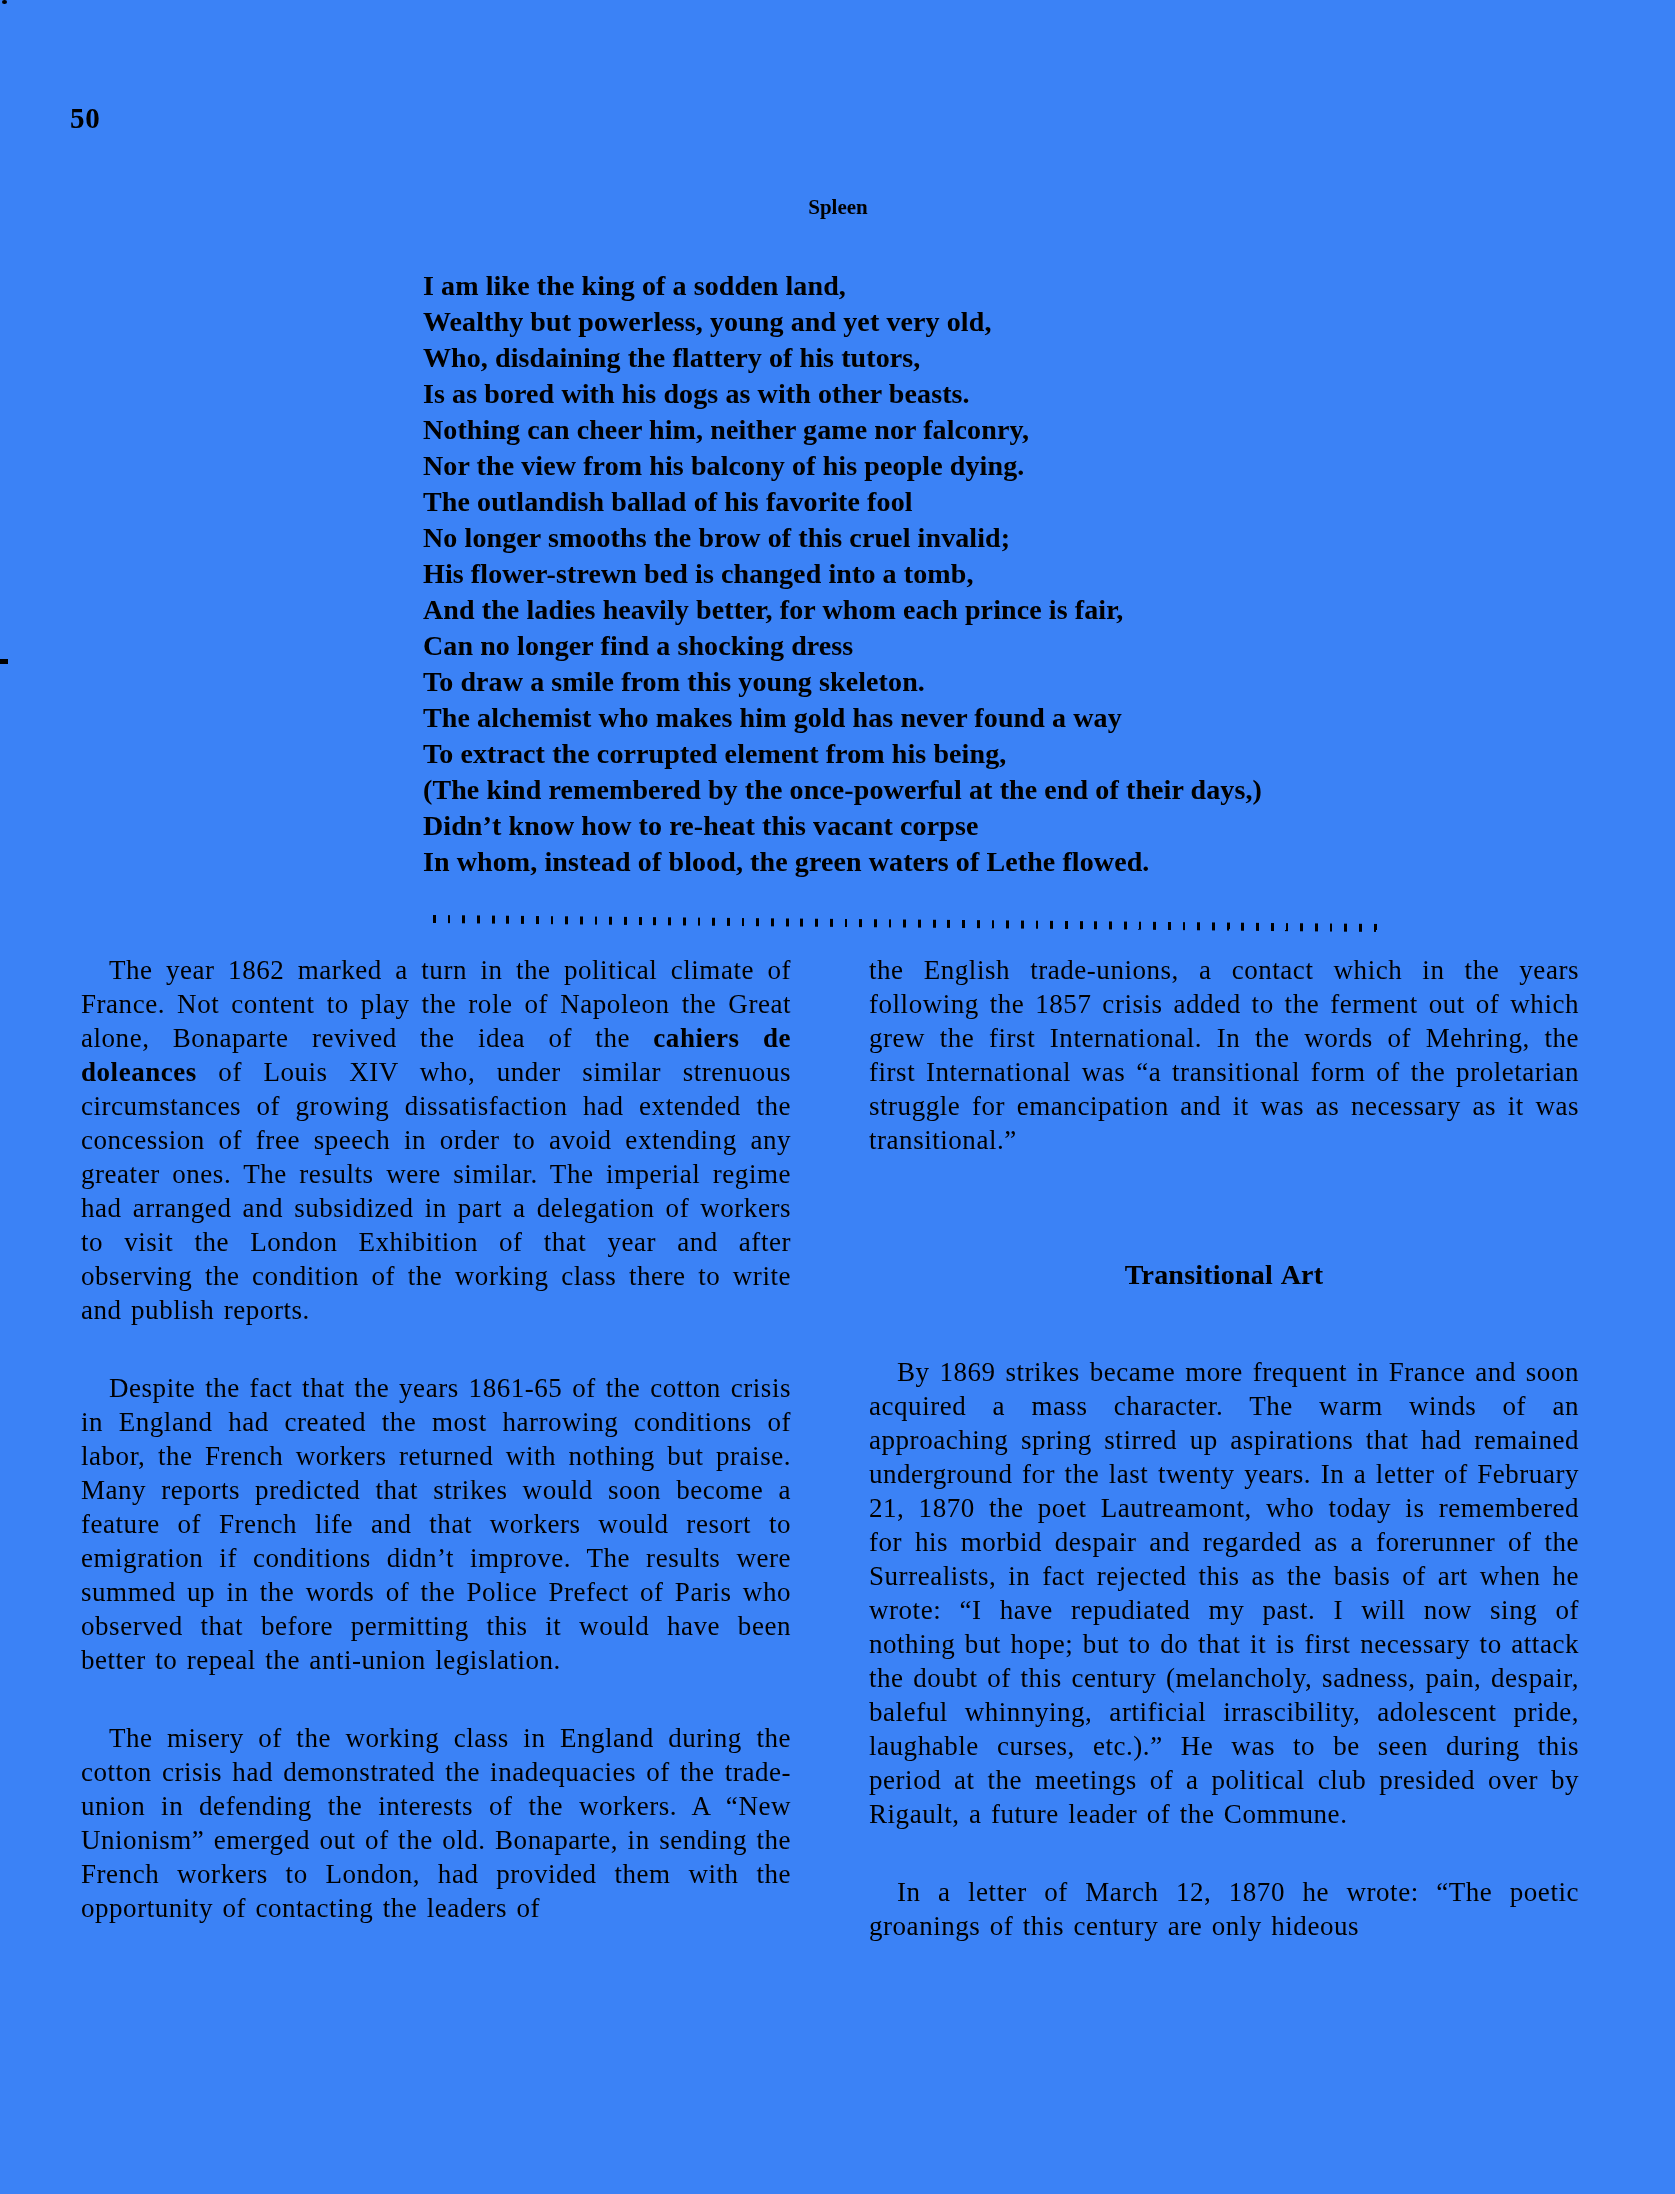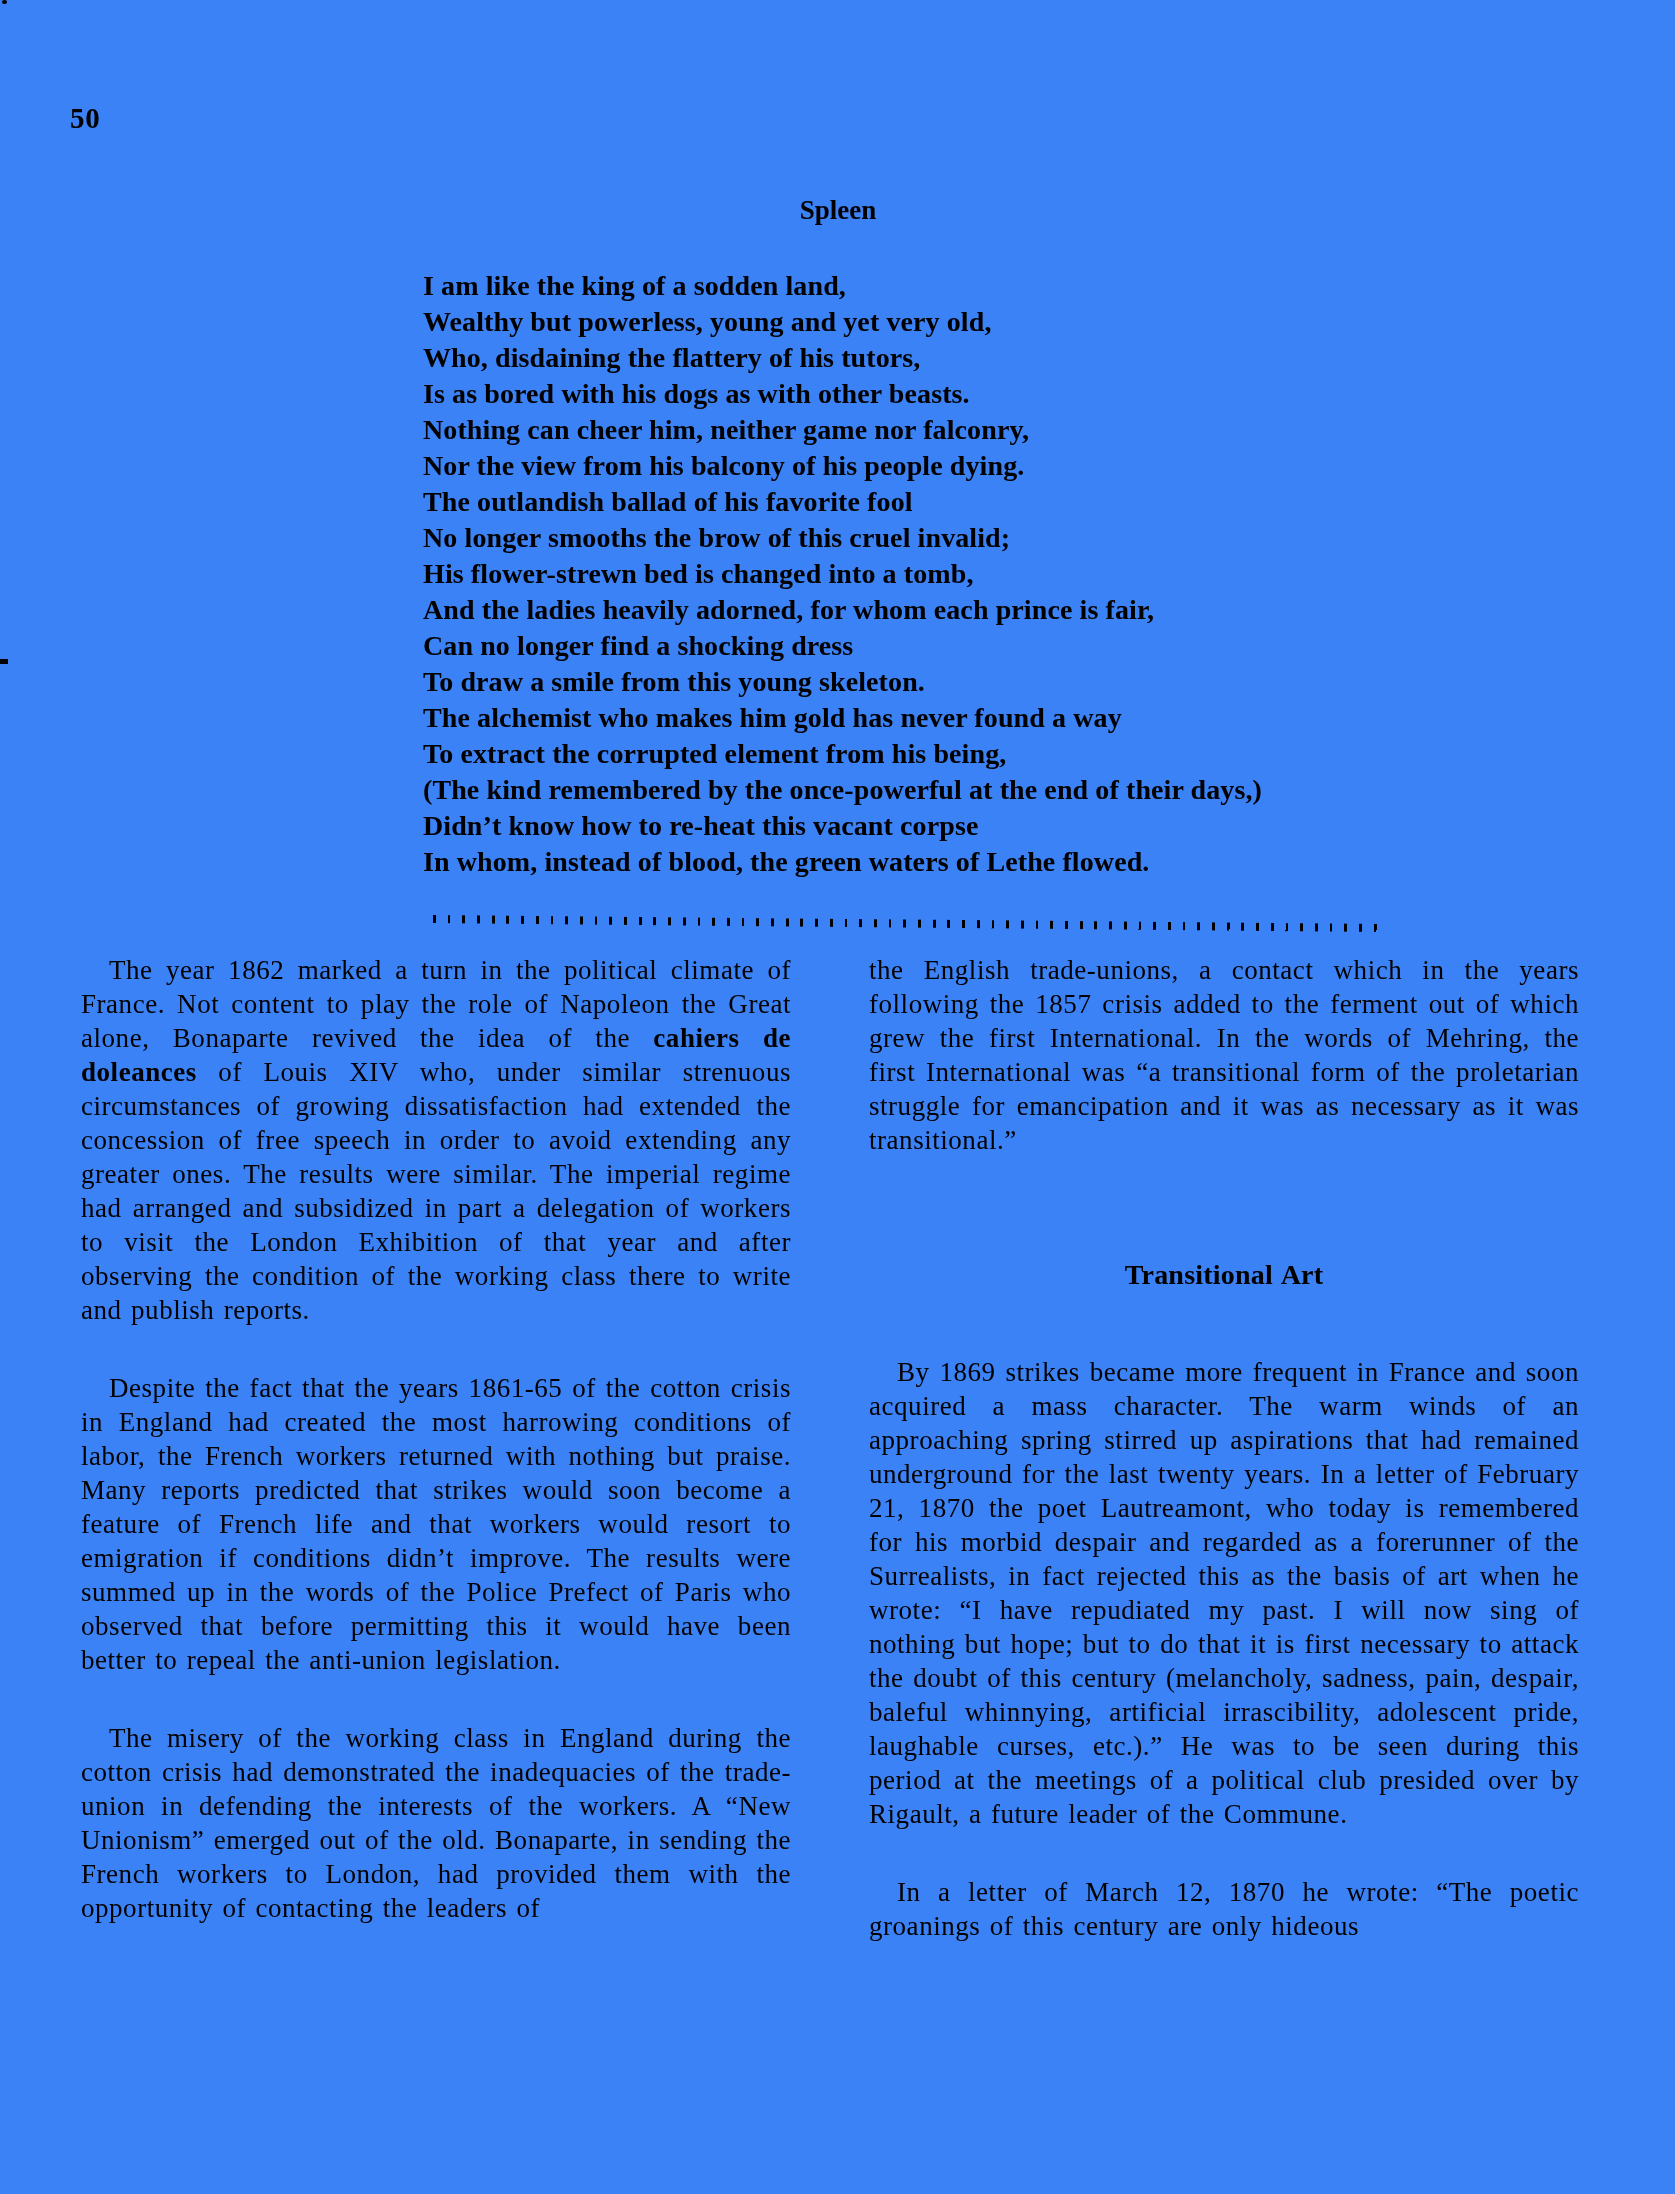--- a/index.html
+++ b/index.html
@@ -23,21 +23,21 @@
     font-size: 29px;
     font-weight: 700;
     letter-spacing: 0.7px;
   }
   .poem-title {
     position: absolute;
     top: 195px;
     left: 0;
     width: 100%;
     text-align: center;
-    font-size: 27px;
+    font-size: 21px;
     font-weight: 700;
   }
   .poem {
     position: absolute;
     top: 268px;
     left: 423px;
     font-size: 28px;
     font-weight: 700;
     line-height: 36px;
     letter-spacing: 0.1px;
@@ -123,21 +123,21 @@
   <div class="poem">
     <div class="poem-line">I am like the king of a sodden land,</div>
     <div class="poem-line">Wealthy but powerless, young and yet very old,</div>
     <div class="poem-line">Who, disdaining the flattery of his tutors,</div>
     <div class="poem-line">Is as bored with his dogs as with other beasts.</div>
     <div class="poem-line">Nothing can cheer him, neither game nor falconry,</div>
     <div class="poem-line">Nor the view from his balcony of his people dying.</div>
     <div class="poem-line">The outlandish ballad of his favorite fool</div>
     <div class="poem-line">No longer smooths the brow of this cruel invalid;</div>
     <div class="poem-line">His flower-strewn bed is changed into a tomb,</div>
-    <div class="poem-line">And the ladies heavily adorned, for whom each prince is fair,</div>
+    <div class="poem-line">And the ladies heavily better, for whom each prince is fair,</div>
     <div class="poem-line">Can no longer find a shocking dress</div>
     <div class="poem-line">To draw a smile from this young skeleton.</div>
     <div class="poem-line">The alchemist who makes him gold has never found a way</div>
     <div class="poem-line">To extract the corrupted element from his being,</div>
     <div class="poem-line">(The kind remembered by the once-powerful at the end of their days,)</div>
     <div class="poem-line">Didn’t know how to re-heat this vacant corpse</div>
     <div class="poem-line">In whom, instead of blood, the green waters of Lethe flowed.</div>
   </div>
 
   <div class="dotted-divider"></div>

